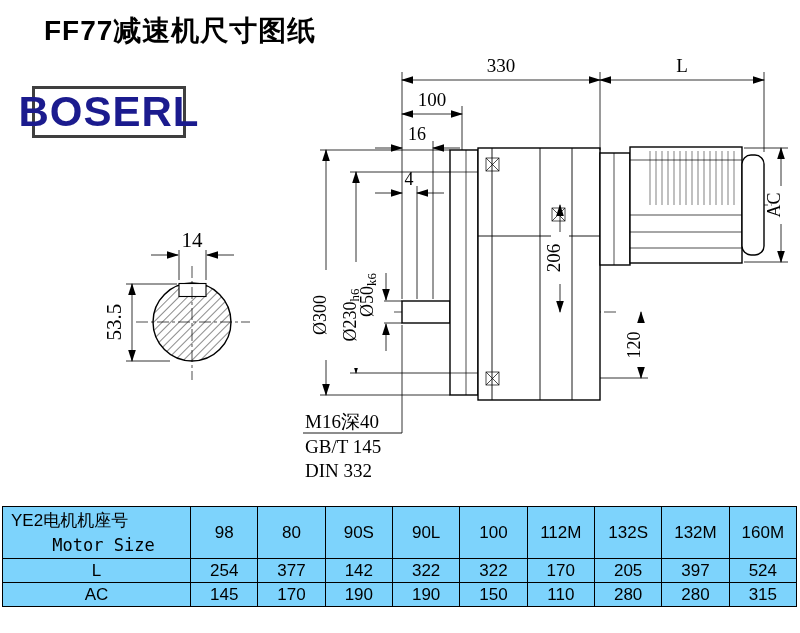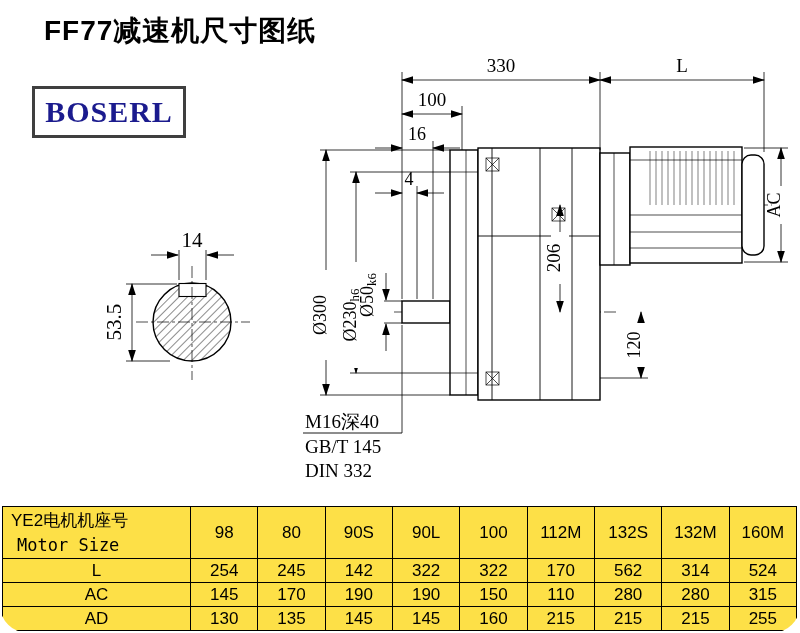--- a/index.html
+++ b/index.html
@@ -1,49 +1,49 @@
 <!DOCTYPE html>
 <html style="--logo_text: #1b1b8e; --logo_border: #3f3f3f; --line: #000000;"><head>
 <meta charset="utf-8">
 <style>
   html,body{margin:0;padding:0;background:#ffffff;}
   #page{position:relative;width:800px;height:633px;background:#fff;overflow:hidden;
-        font-family:"Liberation Sans",sans-serif;color:#000;border-radius:28px;}
+        font-family:"Liberation Sans",sans-serif;color:#000;}
 
   #drawing-svg{position:absolute;left:0;top:0;}
 
   #page-title{position:absolute;left:44px;top:12px;font-size:28px;font-weight:bold;
               letter-spacing:1px;white-space:nowrap;}
 
   #logo-box{position:absolute;left:32px;top:86px;width:148px;height:46px;
             border:3px solid var(--logo_border,#3f3f3f);display:flex;align-items:center;justify-content:center;}
-  #logo-box .logo-text{font-family:Liberation Serif, serif;font-weight:bold;font-size:30px;
+  #logo-box .logo-text{font-family:Liberation Sans, sans-serif;font-weight:bold;font-size:42px;
             color:var(--logo_text,#1b1b8e);letter-spacing:1px;}
 
   
   .ol{fill:#fff;stroke:#000;stroke-width:1.4;}
   .thin{stroke:#000;stroke-width:0.7;fill:none;}
   .rib{stroke:#000;stroke-width:0.9;fill:none;}
   .cl{stroke:#000;stroke-width:0.7;fill:none;stroke-dasharray:12 3 3 3;}
   .dim{stroke:#000;stroke-width:0.8;fill:none;}
   .mask{fill:#fff;stroke:none;}
   svg text{font-family:"Liberation Serif",serif;font-size:19px;fill:#000;}
   text.big{font-size:21px;}
   text.mid{font-size:18px;}
 
   
   #dim-table{position:absolute;left:2px;top:506px;width:795px;border-collapse:collapse;
-             table-layout:fixed;background:#fde047;}
+             table-layout:fixed;background:#7dd3fc;}
   #dim-table th,#dim-table td{border:1.5px solid #000;text-align:center;padding:0;
              font-weight:normal;font-size:17px;overflow:hidden;}
   #dim-table col.c1{width:188px;}
   #dim-table tr.hdr{height:52px;}
   #dim-table tr.datarow{height:24px;}
   #dim-table .cn{text-align:left;padding-left:8px;font-size:17px;line-height:24px;}
-  #dim-table .en{text-align:left;padding-left:14px;font-family:"DejaVu Sans Mono",monospace;
+  #dim-table .en{text-align:center;padding-left:14px;font-family:"DejaVu Sans Mono",monospace;
                  font-size:17px;line-height:24px;}
 </style>
 </head>
 <body>
 
 <div id="page">
 
   <div id="page-title">FF77减速机尺寸图纸</div>
 
   <div id="logo-box">
@@ -238,49 +238,37 @@
       <th>90L</th>
       <th>100</th>
       <th>112M</th>
       <th>132S</th>
       <th>132M</th>
       <th>160M</th>
     </tr>
     <tr class="datarow">
       <td>L</td>
       <td>254</td>
-      <td>245</td>
+      <td>377</td>
       <td>142</td>
       <td>322</td>
       <td>322</td>
       <td>170</td>
-      <td>562</td>
-      <td>314</td>
+      <td>205</td>
+      <td>397</td>
       <td>524</td>
     </tr>
     <tr class="datarow">
       <td>AC</td>
       <td>145</td>
       <td>170</td>
       <td>190</td>
       <td>190</td>
       <td>150</td>
       <td>110</td>
       <td>280</td>
       <td>280</td>
       <td>315</td>
     </tr>
-    <tr class="datarow">
-      <td>AD</td>
-      <td>130</td>
-      <td>135</td>
-      <td>145</td>
-      <td>145</td>
-      <td>160</td>
-      <td>215</td>
-      <td>215</td>
-      <td>215</td>
-      <td>255</td>
-    </tr>
   </tbody>
     </table>
 
 </div>
 
 </body></html>

